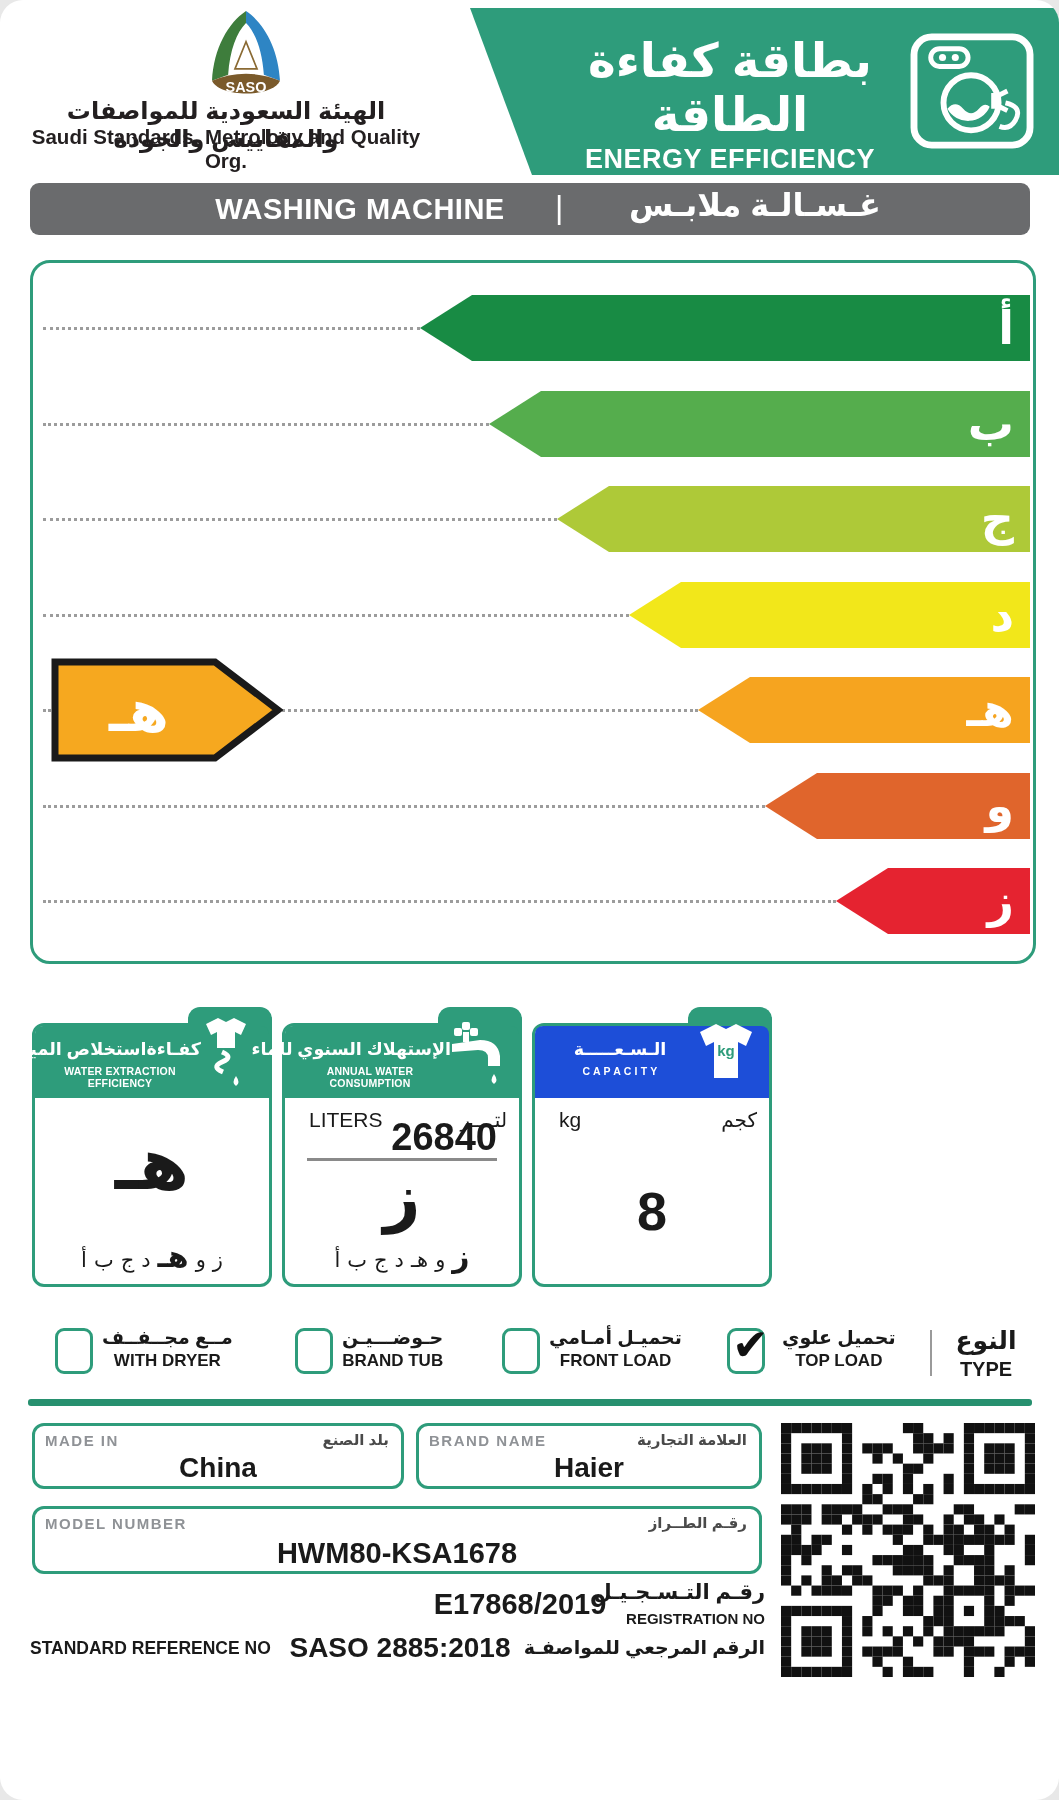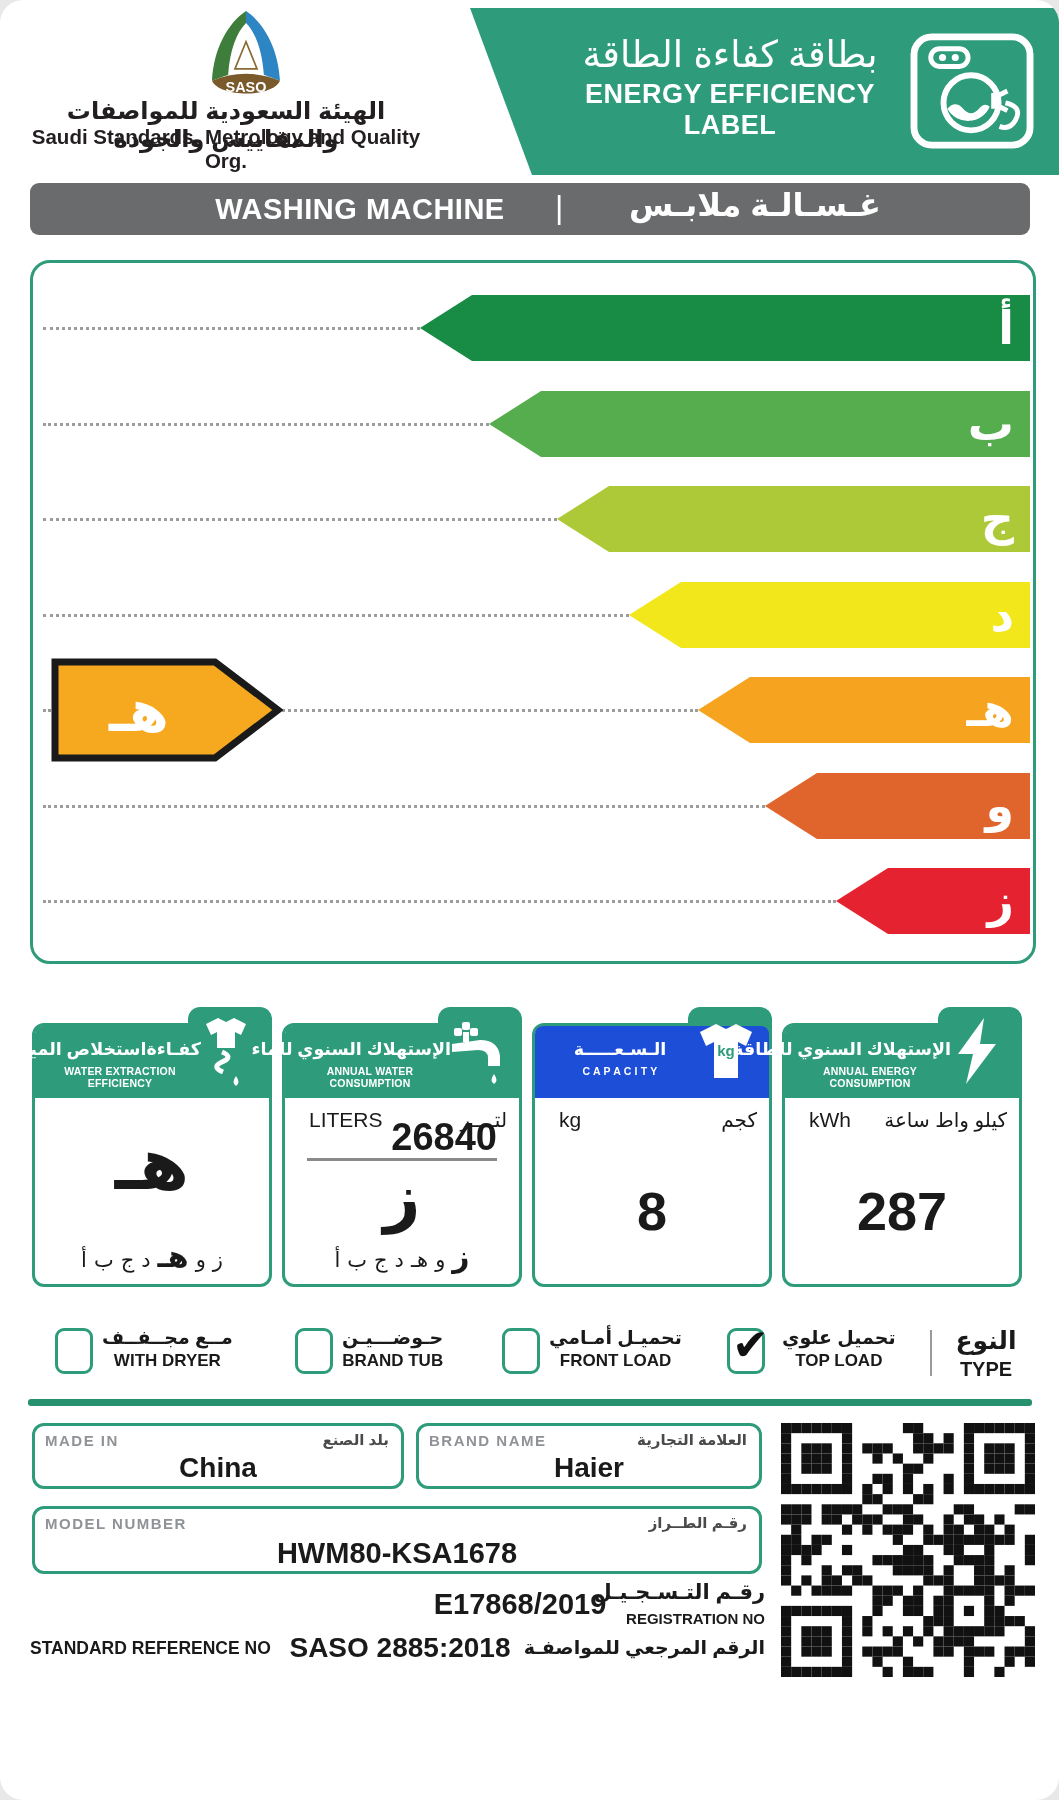--- a/index.html
+++ b/index.html
@@ -7,21 +7,21 @@
          font-family:"Liberation Sans","DejaVu Sans",sans-serif;color:#1a1a1a;border-radius:23px;}
   .abs{position:absolute;}
 
   
   .logo{left:181px;top:6px;width:130px;height:102px;}
   .org-ar{left:20px;top:97px;width:412px;font-size:24px;font-weight:bold;color:#231f20;text-align:center;direction:rtl;}
   .org-en{left:20px;top:125px;width:412px;font-size:20.5px;font-weight:bold;color:#231f20;text-align:center;}
   .banner{left:440px;top:8px;width:619px;height:167px;background:#2E9C7B;
           clip-path:polygon(30px 0,100% 0,100% 100%,92px 100%);}
   .banner-titles{position:absolute;left:110px;top:26px;width:360px;text-align:center;color:#fff;}
-  .banner-ar{font-size:37px;font-weight:normal;direction:rtl;line-height:1.15;}
+  .banner-ar{font-size:47px;font-weight:bold;direction:rtl;line-height:1.15;}
   .banner-en{font-size:27px;font-weight:bold;letter-spacing:.5px;margin-top:2px;}
   .washer-icon{position:absolute;right:22px;top:24px;width:128px;height:118px;}
 
   
   .product{left:30px;top:183px;width:1000px;height:52px;background:#6A6B6D;border-radius:9px;color:#fff;}
   .prod-en{position:absolute;left:150px;top:10px;width:360px;text-align:center;font-size:29px;font-weight:bold;letter-spacing:.5px;}
   .prod-div{position:absolute;left:525px;top:6px;font-size:32px;font-weight:300;}
   .prod-ar{position:absolute;left:570px;top:3px;width:310px;text-align:center;font-size:32px;font-weight:bold;direction:rtl;}
 
   
@@ -263,39 +263,20 @@
     </div>
     <div class="mbody">
       <div class="units">
         <span class="unit-en">kg</span>
         <span class="unit-ar">كجم</span>
       </div>
       <div class="big-num">8</div>
     </div>
   </div>
 
-  <div class="abs mbox m3">
-    <div class="mtab" style="background: rgb(46, 156, 123);"></div>
-    <div class="mhead" style="background: rgb(46, 156, 123);">
-      <div class="mtitles">
-        <div class="mt-ar">الإستهلاك السنوي للطاقة</div>
-        <div class="mt-en">ANNUAL ENERGY CONSUMPTION</div>
-      </div>
-      <svg class="micon" viewBox="0 0 64 74">
-        <polygon points="38,4 12,40 27,40 20,70 50,30 34,30" fill="#fff"></polygon>
-      </svg>
-    </div>
-    <div class="mbody">
-      <div class="units">
-        <span class="unit-en">kWh</span>
-        <span class="unit-ar">كيلو واط ساعة</span>
-      </div>
-      <div class="big-num">287</div>
-    </div>
-  </div>
 
   <div class="abs typebox" style="left:55px;top:1328px;"></div>
   <div class="opt" style="left:102px;top:1326px;">
     <div class="opt-ar">مــع مجــفــف</div>
     <div class="opt-en">WITH DRYER</div>
   </div>
 
   <div class="abs typebox" style="left:295px;top:1328px;"></div>
   <div class="opt" style="left:342px;top:1326px;">
     <div class="opt-ar">حـوضـــيـن</div>

